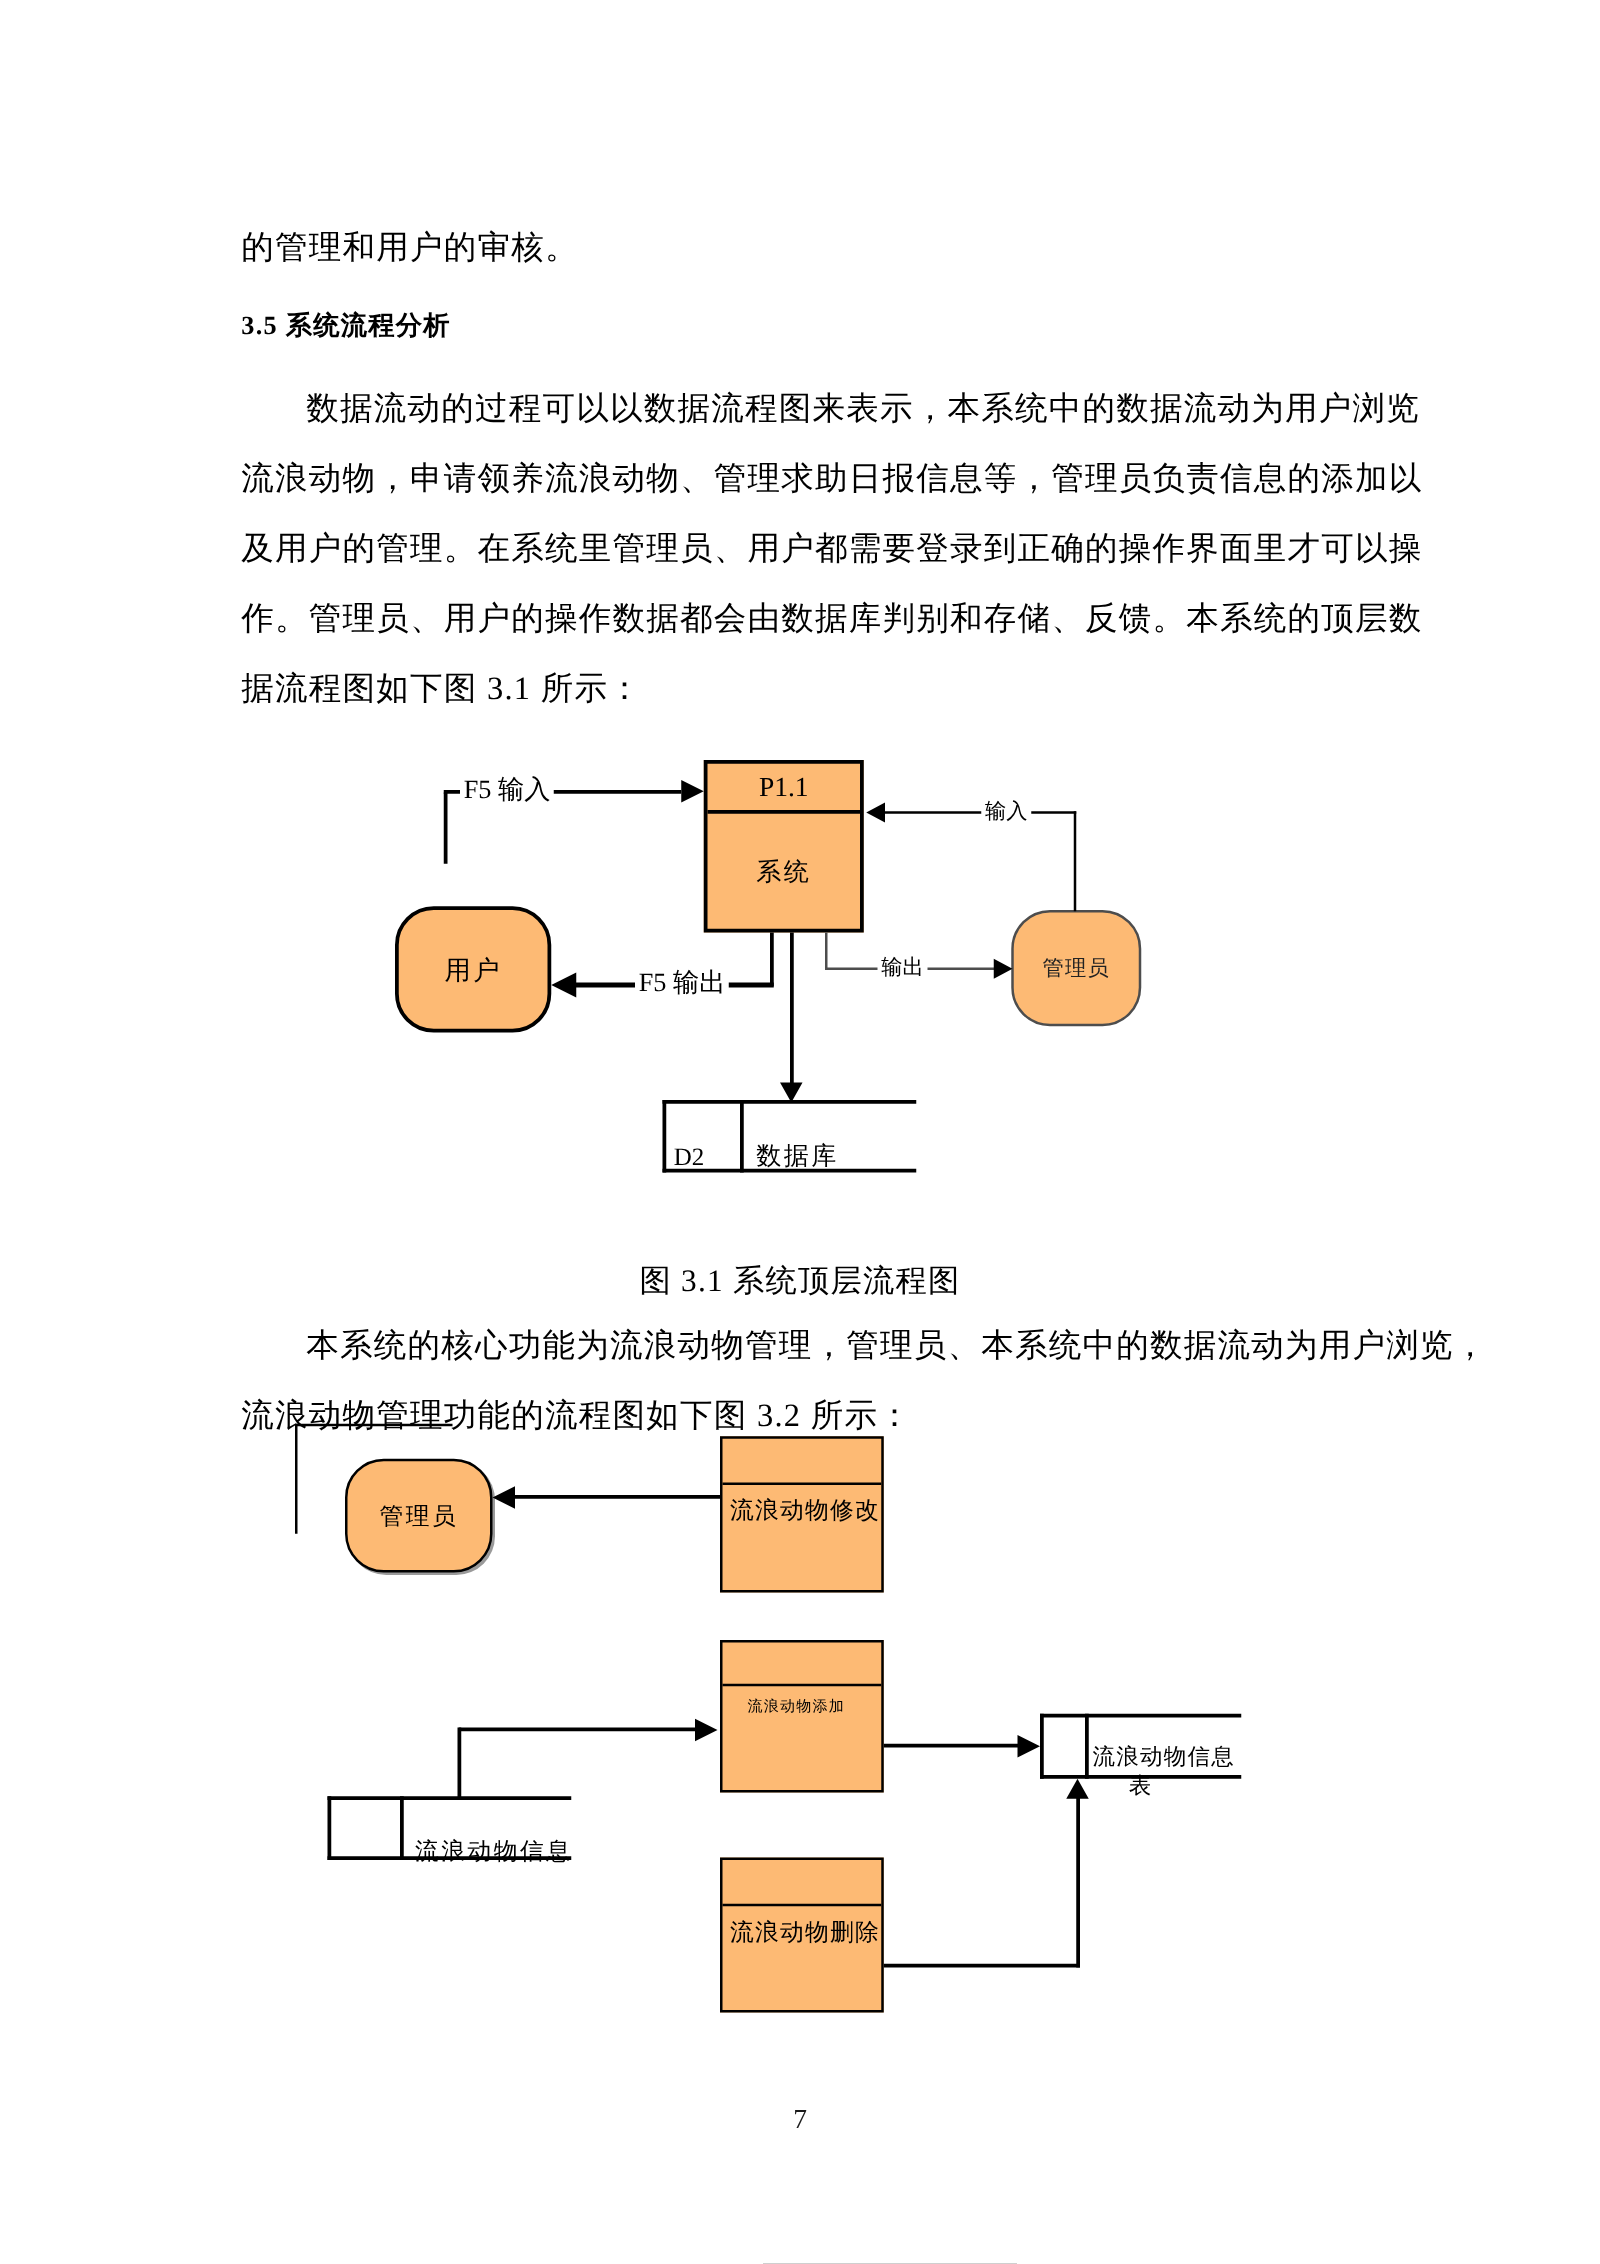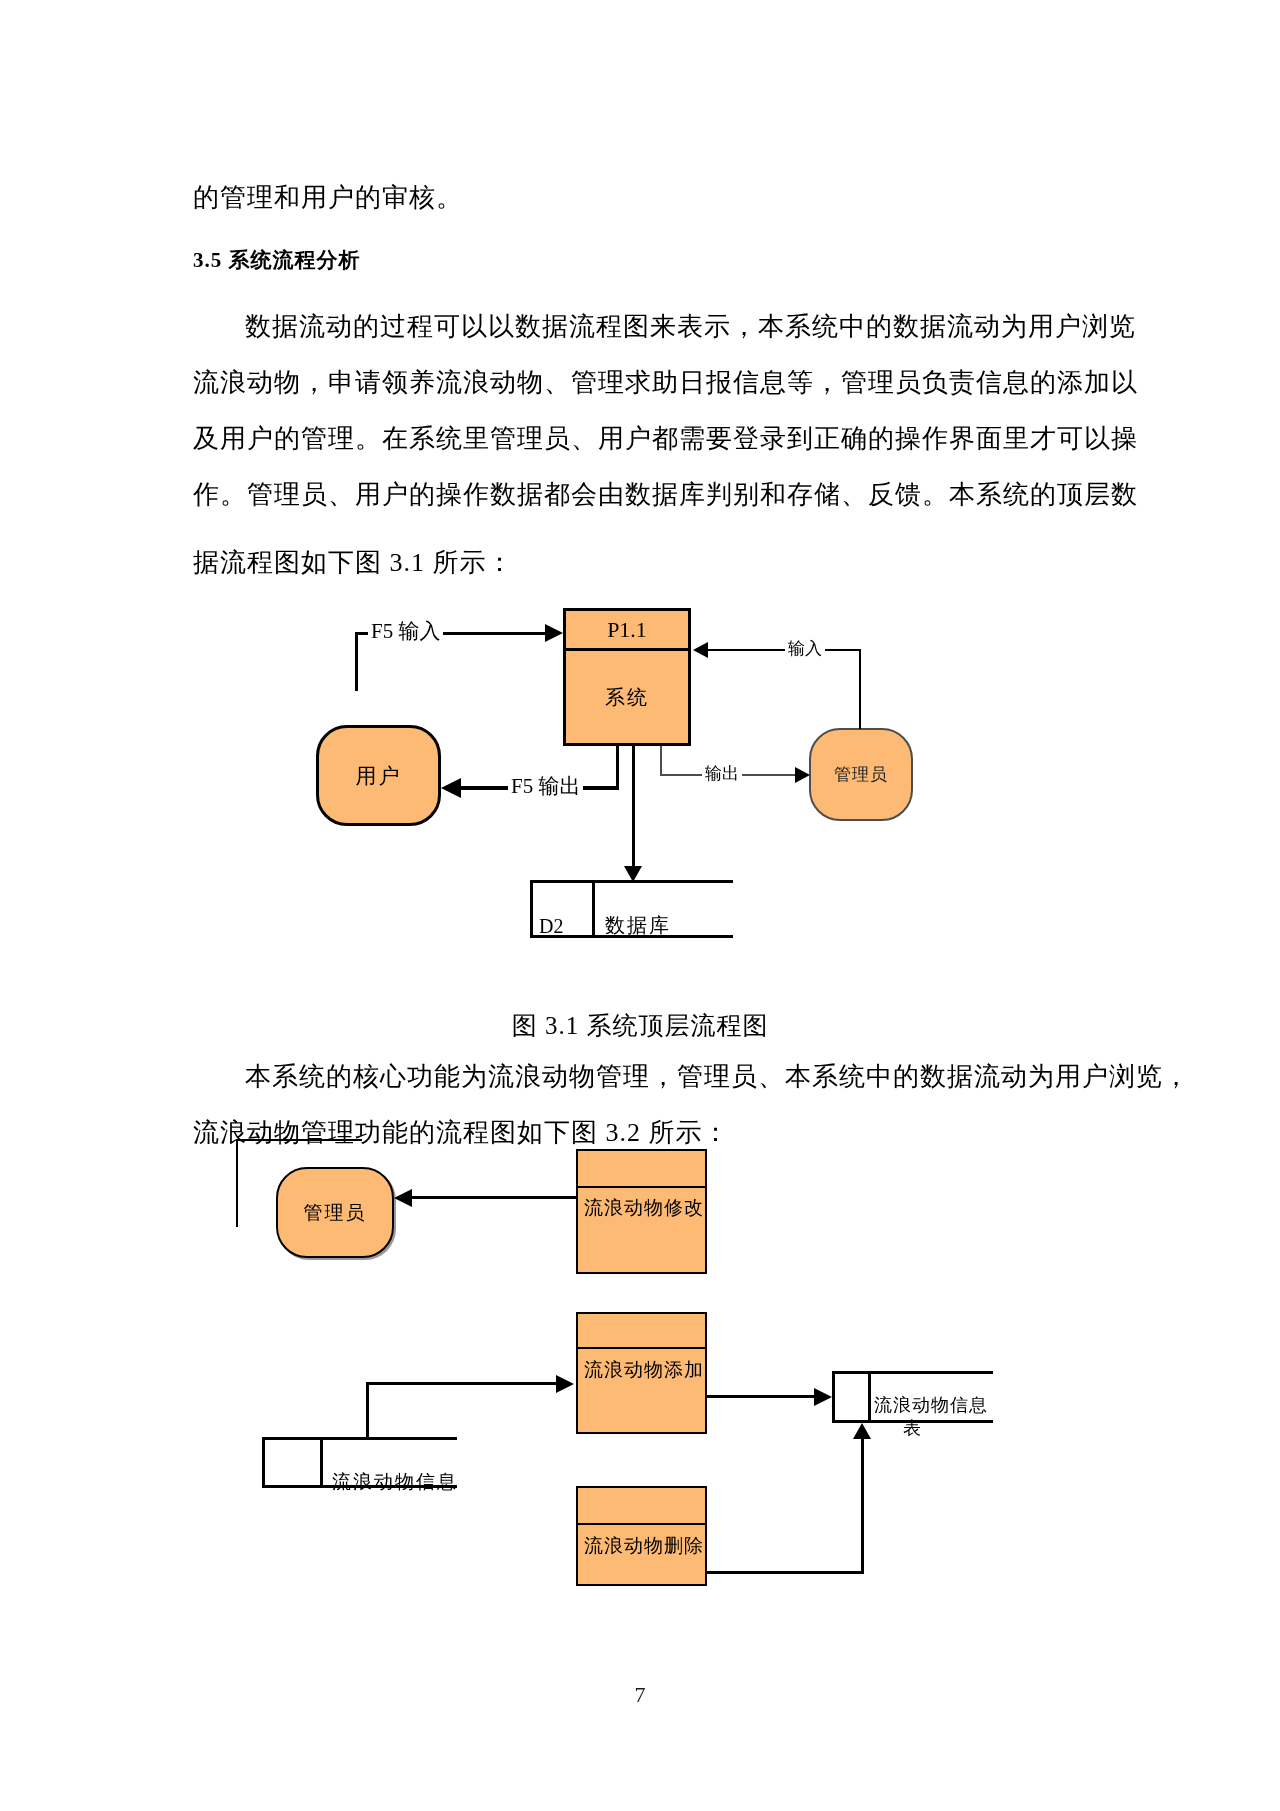--- a/index.html
+++ b/index.html
@@ -29,21 +29,21 @@
 <div class="page">
 
   <div class="t body-line" style="left:193px;top:163px;">的管理和用户的审核。</div>
 
   <div class="t" style="left:193px;top:228px;font-size:21px;font-weight:bold;letter-spacing:1px;">3.5 系统流程分析</div>
 
   <div class="t body-line" style="left:245px;top:292px;">数据流动的过程可以以数据流程图来表示，本系统中的数据流动为用户浏览</div>
   <div class="t body-line" style="left:193px;top:348px;">流浪动物，申请领养流浪动物、管理求助日报信息等，管理员负责信息的添加以</div>
   <div class="t body-line" style="left:193px;top:404px;">及用户的管理。在系统里管理员、用户都需要登录到正确的操作界面里才可以操</div>
   <div class="t body-line" style="left:193px;top:460px;">作。管理员、用户的操作数据都会由数据库判别和存储、反馈。本系统的顶层数</div>
-  <div class="t body-line" style="left:193px;top:528px;">据流程图如下图 3.1 所示：</div>
+  <div class="t body-line" style="left:193px;top:516px;">据流程图如下图 3.1 所示：</div>
 
   <div class="box" style="left:563px;top:608px;width:128px;height:138px;">
     <div style="height:37px;border-bottom:3px solid #000;display:flex;align-items:center;justify-content:center;font-size:22px;">P1.1</div>
     <div class="cc" style="height:92px;font-size:20px;letter-spacing:2px;">系统</div>
   </div>
 
   <div class="box cc" style="left:316px;top:725px;width:125px;height:101px;font-size:21px;letter-spacing:2px;">用户</div>
 
   <div class="box thinbox cc" style="left:809px;top:728px;width:104px;height:93px;font-size:17px;letter-spacing:1px;color:#222;">管理员</div>
 
@@ -90,21 +90,21 @@
   <div class="box pbox" style="left:576px;top:1149px;width:131px;height:125px;">
     <div style="height:35px;border-bottom:2.5px solid #000;"></div>
     <div style="padding:7px 0 0 6px;font-size:19px;letter-spacing:1px;">流浪动物修改</div>
   </div>
 
   <div class="ah" style="left:394px;top:1189px;border-top:9px solid transparent;border-bottom:9px solid transparent;border-right:18px solid #000;"></div>
   <div class="hl" style="left:410px;top:1196px;width:166px;height:3px;"></div>
 
   <div class="box pbox" style="left:576px;top:1312px;width:131px;height:122px;">
     <div style="height:33px;border-bottom:2.5px solid #000;"></div>
-    <div style="padding:8px 0 0 6px;font-size:19px;letter-spacing:1px;">流浪动物添加</div>
+    <div style="padding:8px 0 0 20px;font-size:12px;letter-spacing:1px;">流浪动物添加</div>
   </div>
 
   <div class="hl" style="left:367px;top:1382px;width:190px;height:3px;"></div>
   <div class="ah" style="left:556px;top:1375px;border-top:9px solid transparent;border-bottom:9px solid transparent;border-left:18px solid #000;"></div>
   <div class="vl" style="left:366px;top:1382px;width:3px;height:56px;"></div>
 
   <div class="hl" style="left:262px;top:1437px;width:195px;height:3px;"></div>
   <div class="hl" style="left:262px;top:1485px;width:195px;height:3px;"></div>
   <div class="vl" style="left:262px;top:1437px;width:3px;height:51px;"></div>
   <div class="vl" style="left:320px;top:1437px;width:3px;height:51px;"></div>
@@ -113,21 +113,21 @@
   <div class="hl" style="left:707px;top:1395px;width:110px;height:3px;"></div>
   <div class="ah" style="left:814px;top:1388px;border-top:9px solid transparent;border-bottom:9px solid transparent;border-left:18px solid #000;"></div>
 
   <div class="hl" style="left:832px;top:1371px;width:161px;height:3px;"></div>
   <div class="hl" style="left:832px;top:1420px;width:161px;height:3px;"></div>
   <div class="vl" style="left:832px;top:1371px;width:3px;height:52px;"></div>
   <div class="vl" style="left:868px;top:1371px;width:3px;height:52px;"></div>
   <div class="t" style="left:874px;top:1375px;font-size:18px;letter-spacing:1px;">流浪动物信息</div>
   <div class="t" style="left:903px;top:1398px;font-size:18px;">表</div>
 
-  <div class="box pbox" style="left:576px;top:1486px;width:131px;height:100px;">
+  <div class="box pbox" style="left:576px;top:1486px;width:131px;height:124px;">
     <div style="height:35px;border-bottom:2.5px solid #000;"></div>
     <div style="padding:8px 0 0 6px;font-size:19px;letter-spacing:1px;">流浪动物删除</div>
   </div>
 
   <div class="hl" style="left:707px;top:1571px;width:157px;height:3px;"></div>
   <div class="vl" style="left:861px;top:1438px;width:3px;height:136px;"></div>
   <div class="ah" style="left:853px;top:1423px;border-left:9px solid transparent;border-right:9px solid transparent;border-bottom:16px solid #000;"></div>
 
   <div class="t" style="left:0;top:1662px;width:1280px;text-align:center;font-size:22px;color:#1a1a1a;">7</div>
 

